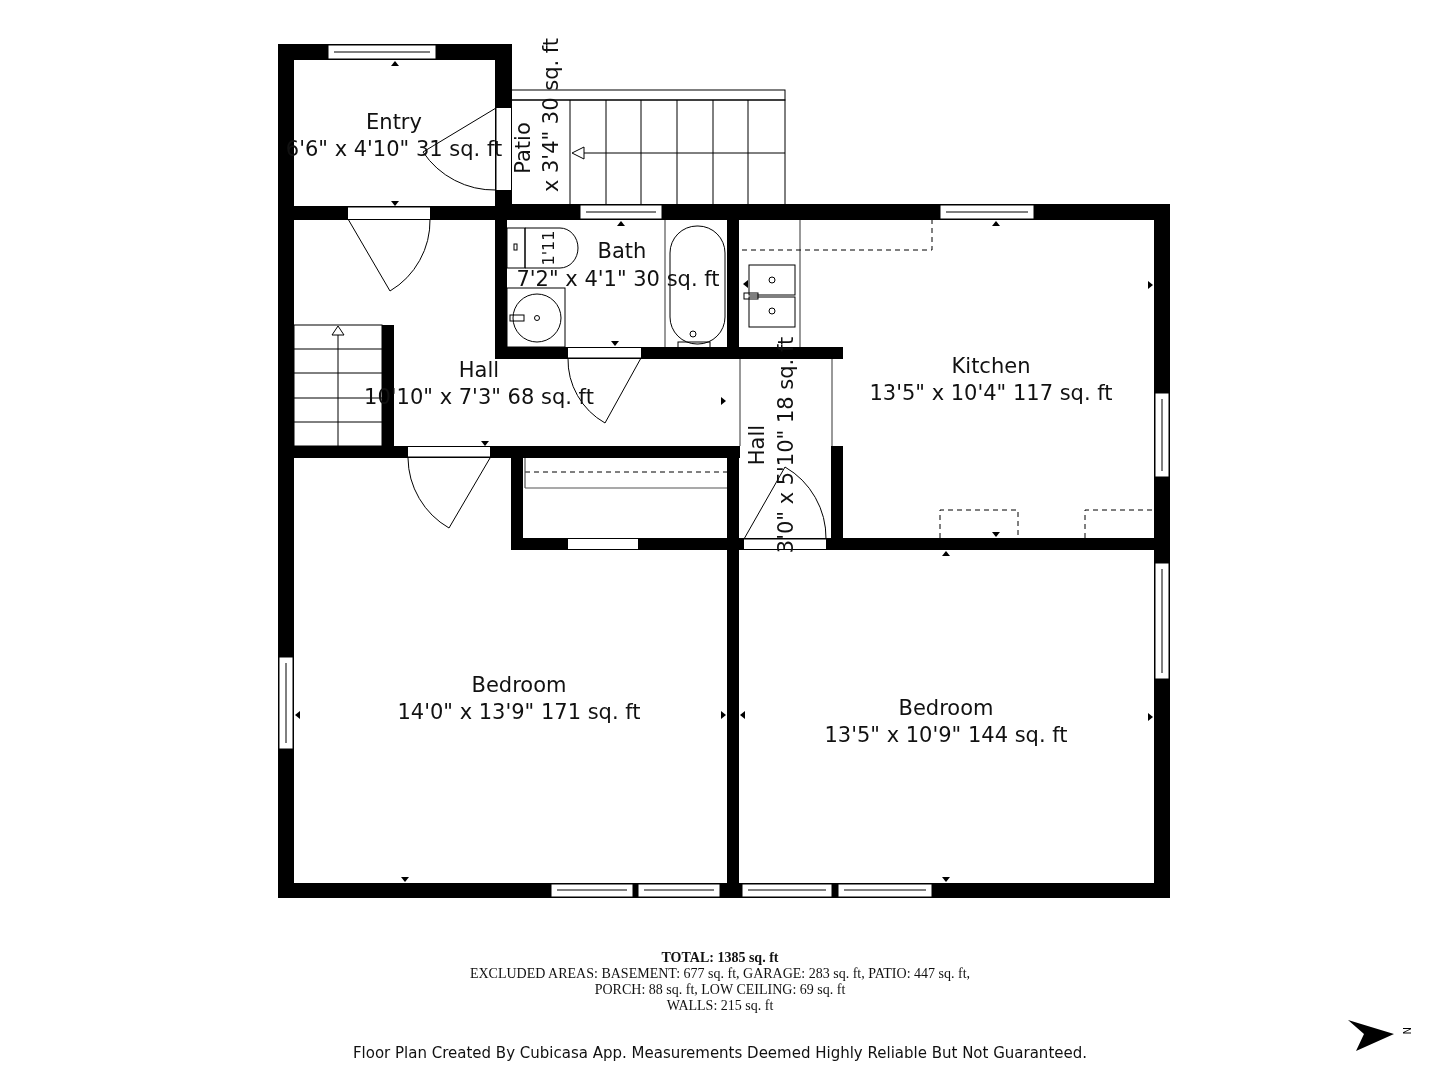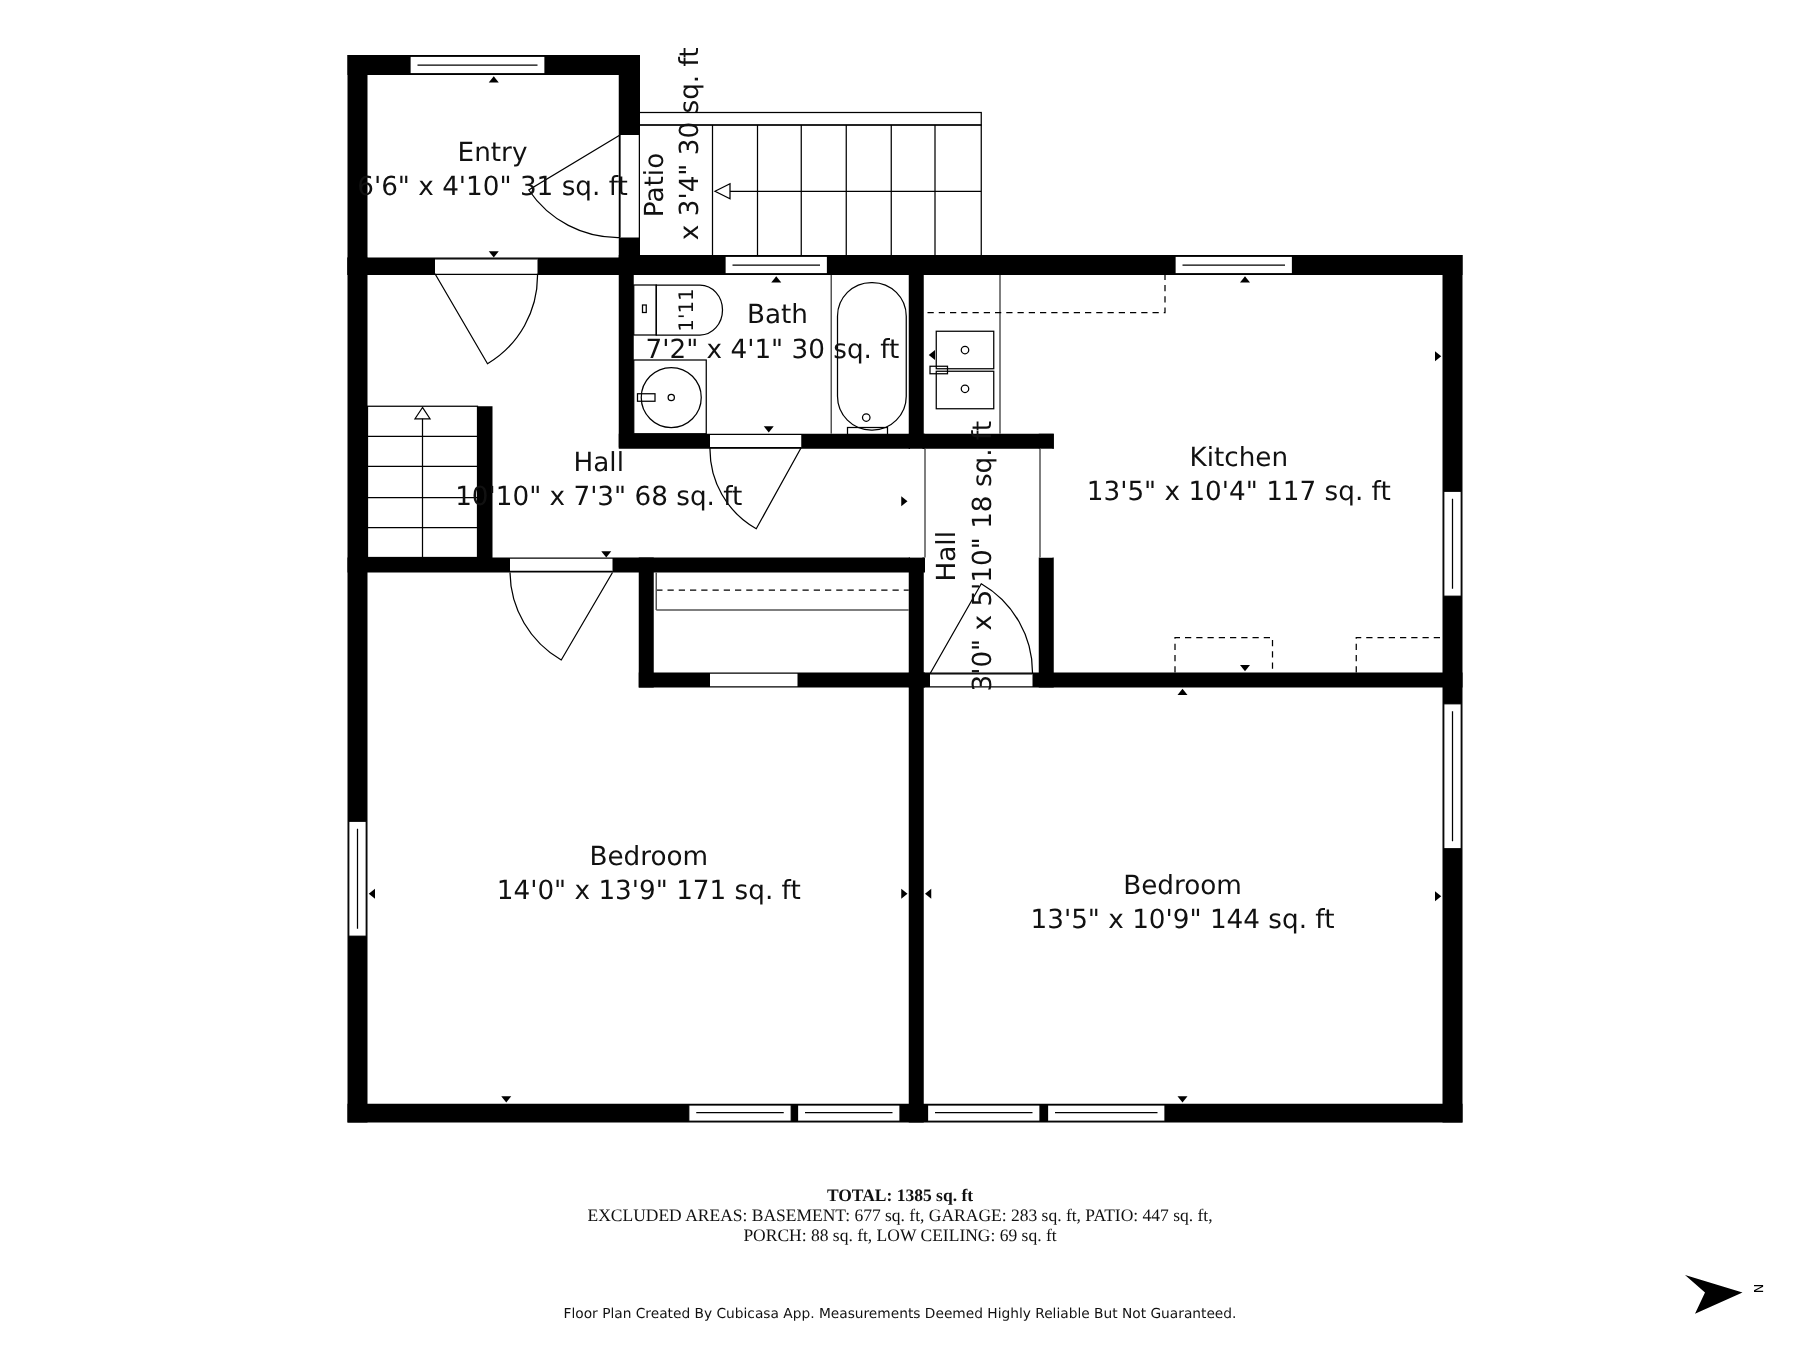--- a/index.html
+++ b/index.html
@@ -8,21 +8,21 @@
   .wall { fill: #000000; }
   .win { fill: #ffffff; stroke: #000000; stroke-width: 1; }
   .thin { fill: none; stroke: #000000; stroke-width: 1; }
   .thin-gray { fill: none; stroke: #555555; stroke-width: 1.2; }
   .dash { fill: none; stroke: #000000; stroke-width: 1; stroke-dasharray: 5 4; }
   .gap { fill: #ffffff; }
   .tri { fill: #000000; }
   .room-label { font-family: "DejaVu Sans", sans-serif; font-size: 21px; fill: #111111; text-anchor: middle; }
   .footer { position: absolute; left: 0; width: 1440px; text-align: center; font-family: "DejaVu Sans", sans-serif; color: #111; }
   .footer-line { font-size: 14px; line-height: 16px; font-family: Liberation Serif, serif; }
-  .credit { position: absolute; top: 1044px; left: 0; width: 1440px; text-align: center; font-size: 11px; color: #111; font-family: "DejaVu Sans", sans-serif; }
+  .credit { position: absolute; top: 1044px; left: 0; width: 1440px; text-align: center; font-size: 15px; color: #111; font-family: "DejaVu Sans", sans-serif; }
   .compass { position: absolute; left: 1346px; top: 1014px; width: 70px; height: 40px; }
 </style>
 </head>
 <body>
 
 <svg id="plan" viewBox="0 0 1440 1080" xmlns="http://www.w3.org/2000/svg">
 
   <g>
     <rect class="thin" x="511" y="90" width="274" height="10"></rect>
     <rect class="thin" x="511" y="100" width="274" height="105"></rect>
@@ -227,20 +227,21 @@
   <g>
     <text class="room-label" x="946" y="715">Bedroom</text>
     <text class="room-label" x="946" y="742">13'5" x 10'9" 144 sq. ft</text>
   </g>
 </svg>
 
 <div class="footer" style="top:950px;">
   <div class="footer-line" style="font-weight:bold;">TOTAL: 1385 sq. ft</div>
   <div class="footer-line">EXCLUDED AREAS: BASEMENT: 677 sq. ft, GARAGE: 283 sq. ft, PATIO: 447 sq. ft,</div>
   <div class="footer-line">PORCH: 88 sq. ft, LOW CEILING: 69 sq. ft</div>
+  <div class="footer-line">WALLS: 215 sq. ft</div>
 </div>
 <div class="credit">Floor Plan Created By Cubicasa App. Measurements Deemed Highly Reliable But Not Guaranteed.</div>
 
 <div class="compass">
   <svg width="70" height="40" viewBox="0 0 70 40">
     <polygon points="2,6 48,20 10,37 18,20" fill="#000"></polygon>
     <text x="58" y="18" font-size="10" font-family="DejaVu Sans, sans-serif" transform="rotate(90 60 15)">N</text>
   </svg>
 </div>
 

